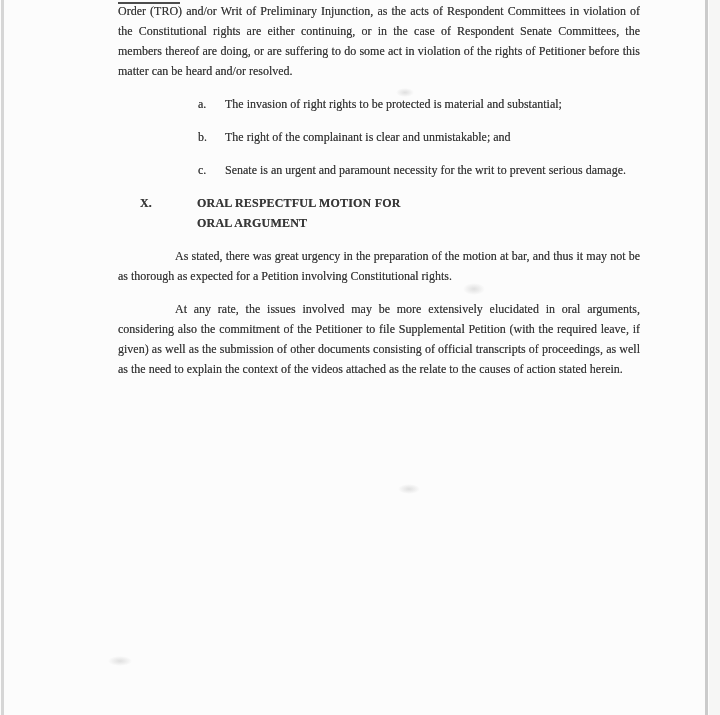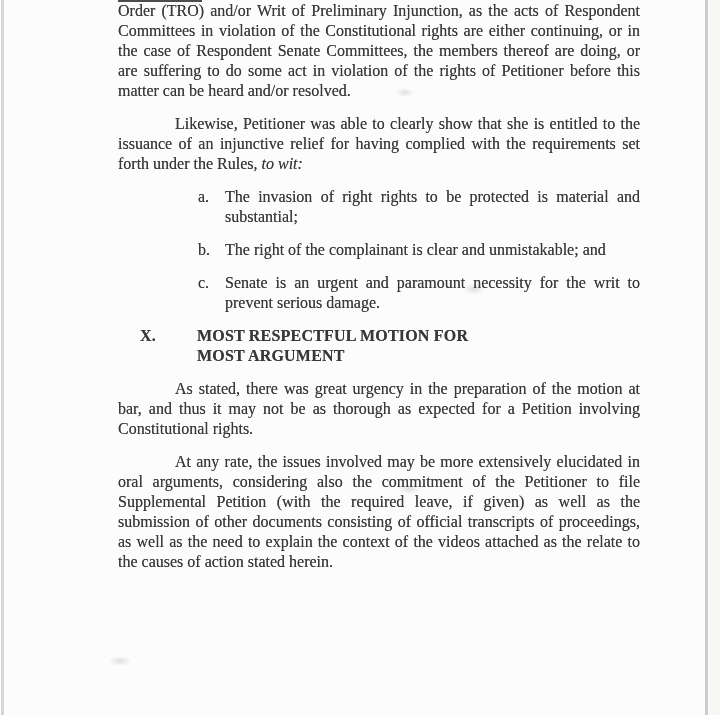--- a/index.html
+++ b/index.html
@@ -33,21 +33,21 @@
     position: absolute;
     left: 705px; top: 0;
     width: 3px; height: 715px;
     background: #cbcbcb;
   }
   .content {
     position: absolute;
     left: 118px;
     top: 1px;
     width: 522px;
-    font-size: 16px;
+    font-size: 12px;
     line-height: 20px;
     text-align: justify;
     text-shadow: 0 0 0.6px rgba(55,55,55,0.7);
   }
   .para { margin: 0 0 13px 0; }
   .para.indent { text-indent: 57px; }
   .it { font-style: italic; }
   
   .topline { position: relative; }
   .topline::before {
@@ -108,43 +108,42 @@
 
   <div class="smudge s1"></div>
   <div class="smudge s2"></div>
   <div class="smudge s3"></div>
   <div class="smudge s4"></div>
 
   <div class="content">
 
     <p class="para"><span class="topline">Order (TRO)</span><span> and/or Writ of Preliminary Injunction, as the acts of Respondent Committees in violation of the Constitutional rights are either continuing, or in the case of Respondent Senate Committees, the members thereof are doing, or are suffering to do some act in violation of the rights of Petitioner before this matter can be heard and/or resolved.</span></p>
 
-    <p class="para indent"><span>Likewise, Petitioner was able to clearly show that she is entitled to the issuance of an injunctive relief for having complied with the requirements set forth under the Rules, </span><span class="it">to wit:</span></p>
 
     <div class="req-list">
         <div class="req-item">
           <span class="req-marker">a.</span>
           <span class="req-text">The invasion of right rights to be protected is material and substantial;</span>
         </div>
         <div class="req-item">
           <span class="req-marker">b.</span>
           <span class="req-text">The right of the complainant is clear and unmistakable; and</span>
         </div>
         <div class="req-item">
           <span class="req-marker">c.</span>
           <span class="req-text">Senate is an urgent and paramount necessity for the writ to prevent serious damage.</span>
         </div>
       </div>
 
 
     <div class="heading">
       <span class="heading-num">X.</span>
       <span class="heading-title">
-          <div>MOST RESPECTFUL MOTION FOR</div>
-          <div>MOST ARGUMENT</div>
+          <div>ORAL RESPECTFUL MOTION FOR</div>
+          <div>ORAL ARGUMENT</div>
         </span>
     </div>
 
     <p class="para indent"><span>As stated, there was great urgency in the preparation of the motion at bar, and thus it may not be as thorough as expected for a Petition involving Constitutional rights.</span></p>
 
     <p class="para indent"><span>At any rate, the issues involved may be more extensively elucidated in oral arguments, considering also the commitment of the Petitioner to file Supplemental Petition (with the required leave, if given) as well as the submission of other documents consisting of official transcripts of proceedings, as well as the need to explain the context of the videos attached as the relate to the causes of action stated herein.</span></p>
 
   </div>
 </div>
 

